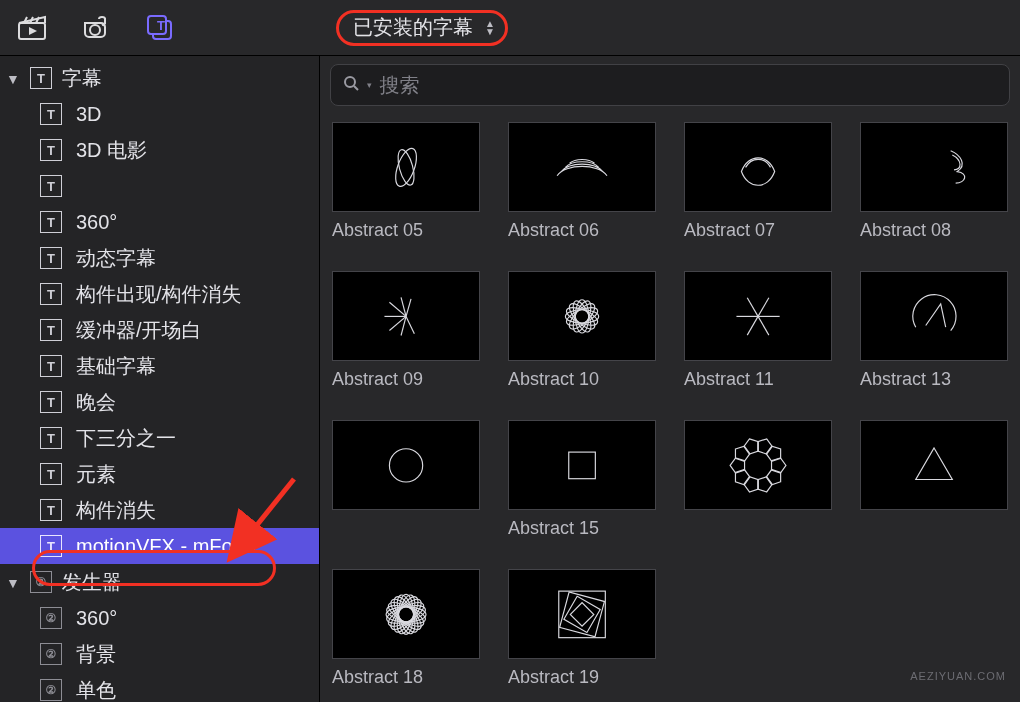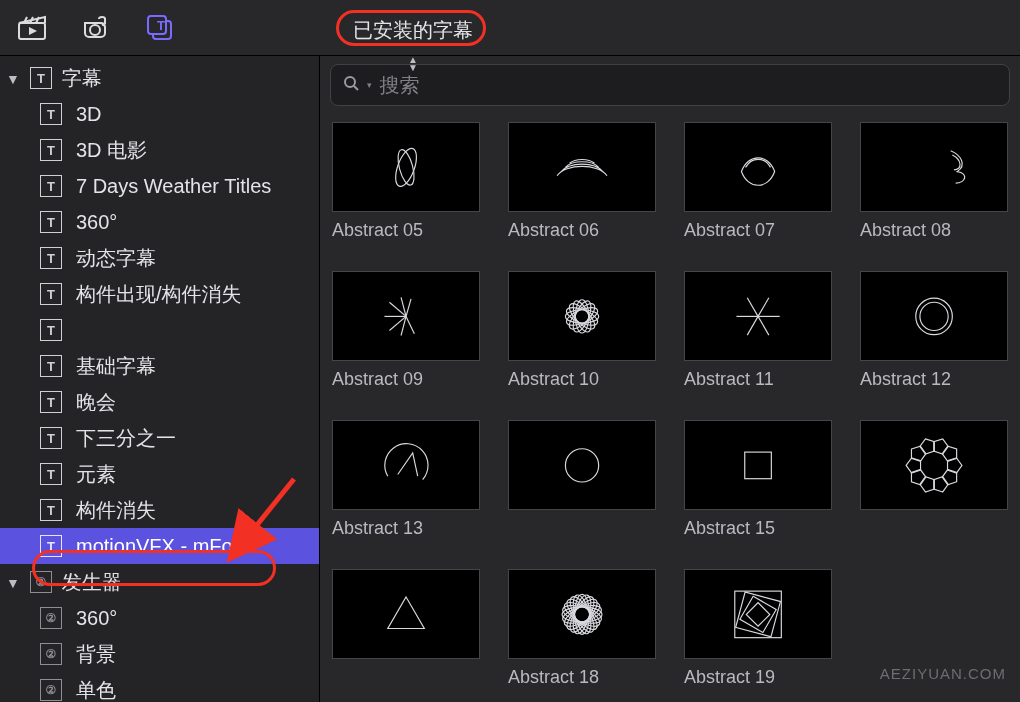--- a/index.html
+++ b/index.html
@@ -36,21 +36,20 @@
     .dropdown-pill {
       display: flex;
       align-items: center;
       gap: 12px;
       height: 36px;
       padding: 4px 10px 4px 14px;
       border: 3px solid #f23023;
       border-radius: 18px;
       color: #e4e4e8;
       font-size: 20px;
-      flex-direction: column;
     }
     .chevrons { display:flex; flex-direction:column; gap:0; font-size:10px; line-height:8px; color:#bdbdc4;}
     .chevrons span{display:block;}
 
     
     .split { display:flex; height: calc(702px - 56px); }
     .sidebar {
       width: 320px;
       background:#242426;
       border-right: 1px solid #000;
@@ -149,21 +148,21 @@
       overflow:hidden;
     }
     .thumb svg { width:85%; height:85%; stroke:#d9d9df; stroke-width:1.4; fill:none; }
     .tile-label { color:#b9b9c0; font-size:18px; }
 
     .watermark {
       position:absolute;
       right:14px;
       bottom:20px;
       color:#6c6c72;
-      font-size:15px;
+      font-size:11px;
       letter-spacing:1px;
       font-family: Arial, sans-serif;
     }
   </style>
 </head>
 <body>
 
 <div class="topbar">
   <div class="icon-btn">
     <svg width="30" height="26" viewBox="0 0 30 26" stroke="#dcdcde" stroke-width="2" fill="none">
@@ -214,36 +213,36 @@
           <div class="tree-item">
             <span class="ticon">T</span>
             <span>3D</span>
           </div>
           <div class="tree-item">
             <span class="ticon">T</span>
             <span>3D 电影</span>
           </div>
           <div class="tree-item">
             <span class="ticon">T</span>
-            <span>7 Days Weather Titles</span>
           </div>
           <div class="tree-item">
             <span class="ticon">T</span>
             <span>360°</span>
           </div>
           <div class="tree-item">
             <span class="ticon">T</span>
             <span>动态字幕</span>
           </div>
           <div class="tree-item">
             <span class="ticon">T</span>
             <span>构件出现/构件消失</span>
           </div>
           <div class="tree-item">
             <span class="ticon">T</span>
+            <span>缓冲器/开场白</span>
           </div>
           <div class="tree-item">
             <span class="ticon">T</span>
             <span>基础字幕</span>
           </div>
           <div class="tree-item">
             <span class="ticon">T</span>
             <span>晚会</span>
           </div>
           <div class="tree-item">
@@ -386,29 +385,20 @@
                 <line x1="50" y1="45" x2="76" y2="45"></line>
                 <line x1="50" y1="45" x2="63" y2="67.5166604983954"></line>
                 <line x1="50" y1="45" x2="37.00000000000001" y2="67.51666049839541"></line>
                 <line x1="50" y1="45" x2="24" y2="45"></line>
                 <line x1="50" y1="45" x2="36.999999999999986" y2="22.483339501604604"></line>
                 <line x1="50" y1="45" x2="63" y2="22.483339501604597"></line>
               </g>
             </svg>
           </div>
           <div class="tile-label">Abstract 11</div>
-        </div>
-        <div class="tile">
-          <div class="thumb">
-            <svg viewBox="0 0 100 90">
-              <circle cx="50" cy="45" r="22"></circle>
-              <circle cx="50" cy="45" r="17"></circle>
-            </svg>
-          </div>
-          <div class="tile-label">Abstract 12</div>
         </div>
         <div class="tile">
           <div class="thumb">
             <svg viewBox="0 0 100 90">
               <path d="M28 58 A 26 26 0 1 1 70 62"></path>
               <polyline points="40,56 58,30 64,58"></polyline>
             </svg>
           </div>
           <div class="tile-label">Abstract 13</div>
         </div>

